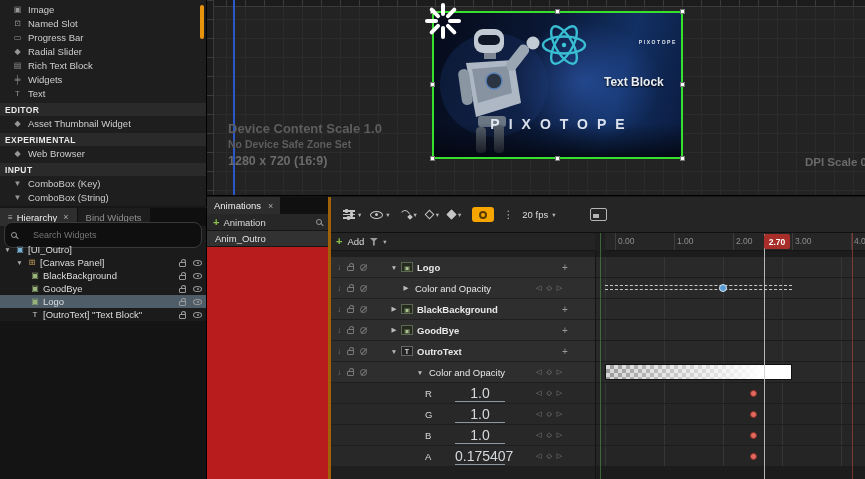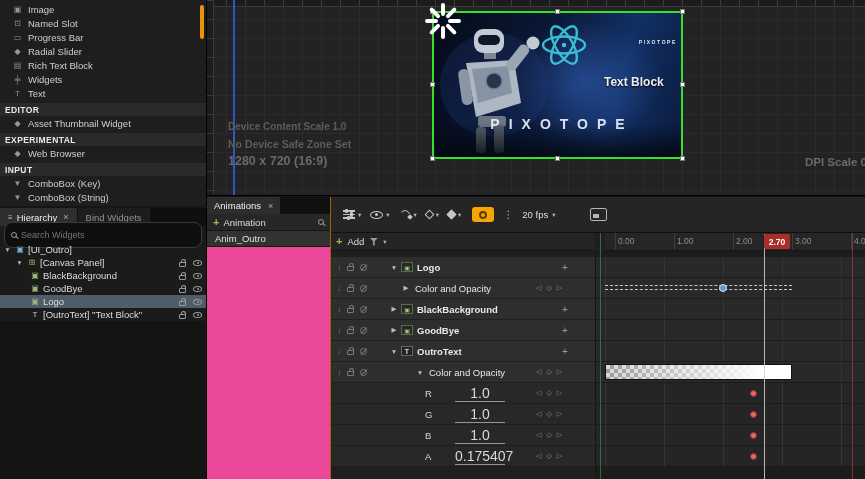--- a/index.html
+++ b/index.html
@@ -21,21 +21,21 @@
   .hier{position:absolute;left:0;top:208px;width:207px;bottom:0;background:#1b1b1b;border-right:1px solid #000;
         display:flex;flex-direction:column;}
   .h-tabs{height:18px;background:#0f0f0f;display:flex;align-items:stretch;gap:1px;}
   .h-tab{display:flex;align-items:center;gap:4px;padding:0 8px;font-size:9.5px;}
   .h-tab.active{background:#2e2e2e;color:#eee;}
   .h-tab.inactive{background:#1d1d1d;color:#919191;}
   .ham{font-size:8px;color:#bbb;}
   .tab-close{font-size:9px;color:#aaa;margin-left:2px;}
   .h-search{height:17px;display:flex;align-items:center;padding:2px 4px;background:#1b1b1b;}
   .h-searchbox{flex:1;height:26px;background:#0f0f0f;border:1px solid #3a3a3a;border-radius:8px;
-               display:flex;align-items:center;gap:4px;padding:0 6px;}
+               display:flex;align-items:center;gap:16px;padding:0 6px;}
   .h-searchbox input{flex:1;background:transparent;border:none;outline:none;color:#9a9a9a;
                      font-size:9px;font-family:"Liberation Sans",sans-serif;padding:0;}
   .mag{width:6px;height:6px;border:1px solid #999;border-radius:50%;position:relative;flex:0 0 6px;}
   .mag::after{content:"";position:absolute;width:4px;height:1px;background:#999;
               transform:rotate(45deg);right:-3px;bottom:-1px;}
   .h-row{height:13px;display:flex;align-items:center;gap:3px;font-size:9.5px;color:#ddd;position:relative;}
   .h-row.selected{background:#4e5d68;}
   .h-exp{width:9px;font-size:6.5px;color:#aaa;text-align:center;}
   .h-ico{width:10px;text-align:center;font-size:8px;}
   .ico-blue{color:#7ab0d4;}.ico-panel{color:#c9a45a;}.ico-green{color:#9ab57a;}.ico-text{color:#cfcfcf;}
@@ -53,21 +53,21 @@
                              linear-gradient(90deg,#2b2b2b 1px,transparent 1px);
             background-size:19px 19px;border-bottom:1px solid #000;overflow:hidden;}
   .vp-ruler-top{position:absolute;left:0;top:0;right:0;height:7px;background:#1c1c1c;
                 border-bottom:1px solid #3a3a3a;
                 background-image:repeating-linear-gradient(90deg,#3a3a3a 0 1px,transparent 1px 19px);}
   .vp-ruler-left{position:absolute;left:0;top:0;width:7px;bottom:0;background:#1c1c1c;
                  border-right:1px solid #3a3a3a;
                  background-image:repeating-linear-gradient(#3a3a3a 0 1px,transparent 1px 19px);}
   .vp-guide{position:absolute;left:26px;top:0;bottom:0;width:2px;background:#2b57c8;}
   .vp-ov{position:absolute;font-weight:bold;color:#5d5d5d;white-space:nowrap;}
-  .vp-ov1{left:21px;top:121px;font-size:10px;}
+  .vp-ov1{left:21px;top:121px;font-size:13px;}
   .vp-ov2{left:21px;top:138px;font-size:10.5px;}
   .vp-ov3{left:21px;top:154px;font-size:12.5px;color:#6a6a6a;}
   .vp-dpi{left:598px;top:156px;font-size:11.5px;color:#6a6a6a;}
   .spinner{position:absolute;left:216px;top:1px;z-index:8;}
 
   .cv{position:absolute;left:225px;top:11px;width:251px;height:148px;border:2px solid #35e12c;z-index:4;}
   .cv-inner{position:relative;width:100%;height:100%;overflow:hidden;
             background:linear-gradient(105deg,#060b1a 0%,#0a1734 40%,#123064 72%,#0b1b3e 100%);}
   .cv-inner::before{content:"";position:absolute;left:30%;top:5%;width:62%;height:85%;
             background:radial-gradient(ellipse at center,rgba(52,98,190,.55),rgba(20,40,90,0) 70%);}
@@ -77,21 +77,21 @@
   .robot{position:absolute;left:2px;top:10px;}
   .swirl{position:absolute;left:104px;top:8px;}
   .cv-brand-sm{position:absolute;right:4px;top:26px;font-size:5px;letter-spacing:1.6px;
                color:#dfe5ec;font-weight:bold;}
   .cv-textblock{position:absolute;left:170px;top:62px;font-size:12px;font-weight:bold;color:#e9eef4;
                 text-shadow:0 1px 2px #000;z-index:2;}
   .cv-brand-lg{position:absolute;left:0;right:0;top:103px;text-align:center;font-size:14px;
                font-weight:bold;letter-spacing:9px;padding-left:9px;color:rgba(236,241,248,.92);z-index:2;}
 
   
-  .anim{position:absolute;left:207px;top:197px;width:124px;bottom:0;background:#ec4899;border-right:1px solid #a16207;}
+  .anim{position:absolute;left:207px;top:197px;width:124px;bottom:0;background:#b91c1c;border-right:3px solid #a16207;}
   .a-tabs{height:17px;background:#101010;display:flex;}
   .a-tab{background:#2d2d2d;color:#eee;display:flex;align-items:center;gap:5px;padding:0 7px;font-size:9.5px;}
   .a-bar{height:17px;background:#272727;display:flex;align-items:center;gap:4px;padding:0 6px;
          border-bottom:1px solid #151515;}
   .plus-green{color:#8bc34a;font-weight:bold;font-size:11px;line-height:1;}
   .a-add{font-size:9.5px;color:#ddd;}
   .a-item{height:16px;background:#323232;display:flex;align-items:center;padding:0 8px;font-size:9.5px;
           color:#e2e2e2;border-bottom:1px solid #151515;}
 
   

